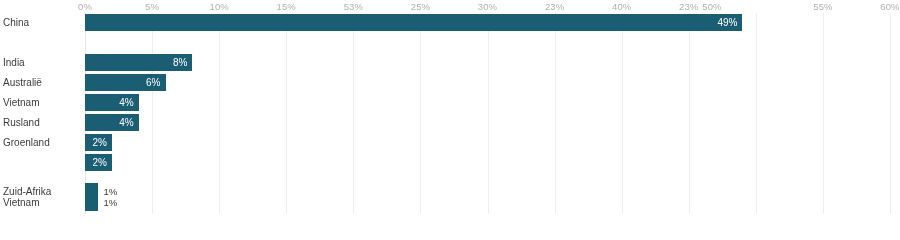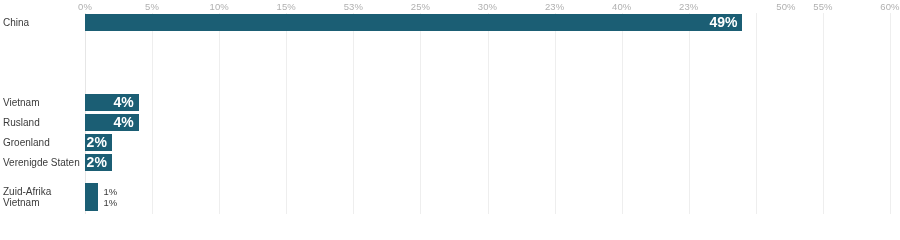--- a/index.html
+++ b/index.html
@@ -86,22 +86,22 @@
     left: 85px;
     top: 1px;
     height: 17px;
     background: #1b5e74;
   }
   .bar-value {
     position: absolute;
     top: 1px;
     height: 17px;
     line-height: 17px;
-    font-size: 14px;
-    font-weight: bold;
+    font-size: 10px;
+    font-weight: normal;
     white-space: nowrap;
   }
   .bar-value.inside {
     color: #ffffff;
     text-align: right;
   }
   .bar-value.outside {
     color: #3b3b3b;
     font-weight: normal;
     font-size: 9.5px;
@@ -116,21 +116,21 @@
       <div class="tick-label" style="left: 85px;">0%</div>
       <div class="tick-label" style="left: 152.083px;">5%</div>
       <div class="tick-label" style="left: 219.167px;">10%</div>
       <div class="tick-label" style="left: 286.25px;">15%</div>
       <div class="tick-label" style="left: 353.333px;">53%</div>
       <div class="tick-label" style="left: 420.417px;">25%</div>
       <div class="tick-label" style="left: 487.5px;">30%</div>
       <div class="tick-label" style="left: 554.583px;">23%</div>
       <div class="tick-label" style="left: 621.667px;">40%</div>
       <div class="tick-label" style="left: 688.75px;">23%</div>
-      <div class="tick-label" style="left: 786px;">50%</div>
+      <div class="tick-label" style="left: 712px;">50%</div>
       <div class="tick-label" style="left: 822.917px;">55%</div>
       <div class="tick-label" style="left: 890px;">60%</div>
     </div>
 
   <div class="plot">
       <div class="gridline zero" style="left: 0px;"></div>
       <div class="gridline" style="left: 67.0833px;"></div>
       <div class="gridline" style="left: 134.167px;"></div>
       <div class="gridline" style="left: 201.25px;"></div>
       <div class="gridline" style="left: 268.333px;"></div>
@@ -143,37 +143,46 @@
       <div class="gridline" style="left: 737.917px;"></div>
       <div class="gridline" style="left: 805px;"></div>
     </div>
 
   <div class="rows">
       <div class="row" style="top: 0px;">
         <div class="cat-label">China</div>
         <div class="bar" style="width: 657.417px; background: rgb(27, 94, 116);"></div>
         <div class="bar-value inside" style="left: 85px; width: 652.417px;">49%</div>
       </div>
+      <div class="row" style="top: 40px;">
+        <div class="cat-label">India</div>
+        <div class="bar" style="width: 107.333px; background: rgb(27, 94, 116);"></div>
+        <div class="bar-value inside" style="left: 85px; width: 102.333px;">8%</div>
+      </div>
+      <div class="row" style="top: 60px;">
+        <div class="cat-label">Australië</div>
+        <div class="bar" style="width: 80.5px; background: rgb(27, 94, 116);"></div>
+        <div class="bar-value inside" style="left: 85px; width: 75.5px;">6%</div>
+      </div>
       <div class="row" style="top: 80px;">
         <div class="cat-label">Vietnam</div>
         <div class="bar" style="width: 53.6667px; background: rgb(27, 94, 116);"></div>
         <div class="bar-value inside" style="left: 85px; width: 48.6667px;">4%</div>
       </div>
       <div class="row" style="top: 100px;">
         <div class="cat-label">Rusland</div>
         <div class="bar" style="width: 53.6667px; background: rgb(27, 94, 116);"></div>
         <div class="bar-value inside" style="left: 85px; width: 48.6667px;">4%</div>
       </div>
       <div class="row" style="top: 120px;">
         <div class="cat-label">Groenland</div>
         <div class="bar" style="width: 26.8333px; background: rgb(27, 94, 116);"></div>
         <div class="bar-value inside" style="left: 85px; width: 21.8333px;">2%</div>
       </div>
       <div class="row" style="top: 140px;">
-        <div class="cat-label">Verenigde Staten</div>
         <div class="bar" style="width: 26.8333px; background: rgb(27, 94, 116);"></div>
         <div class="bar-value inside" style="left: 85px; width: 21.8333px;">2%</div>
       </div>
       <div class="row" style="top: 160px; margin-top: 9px;">
         <div class="cat-label">Zuid-Afrika</div>
         <div class="bar" style="width: 13.4167px; background: rgb(27, 94, 116);"></div>
         <div class="bar-value outside" style="left: 103.417px;">1%</div>
       </div>
       <div class="row" style="top: 180px;">
         <div class="cat-label">Vietnam</div>

